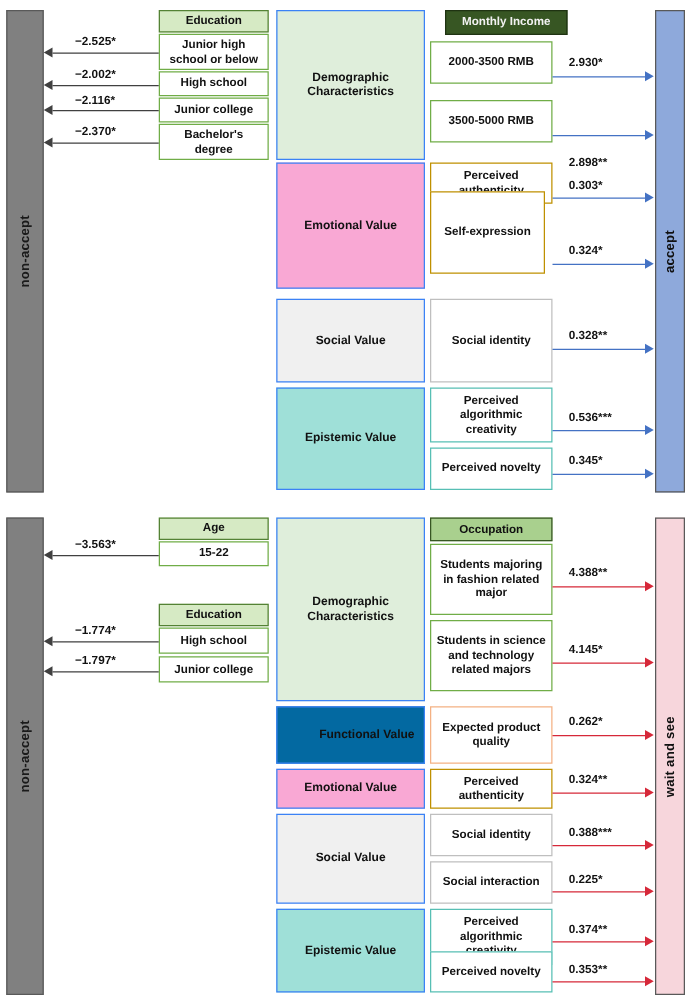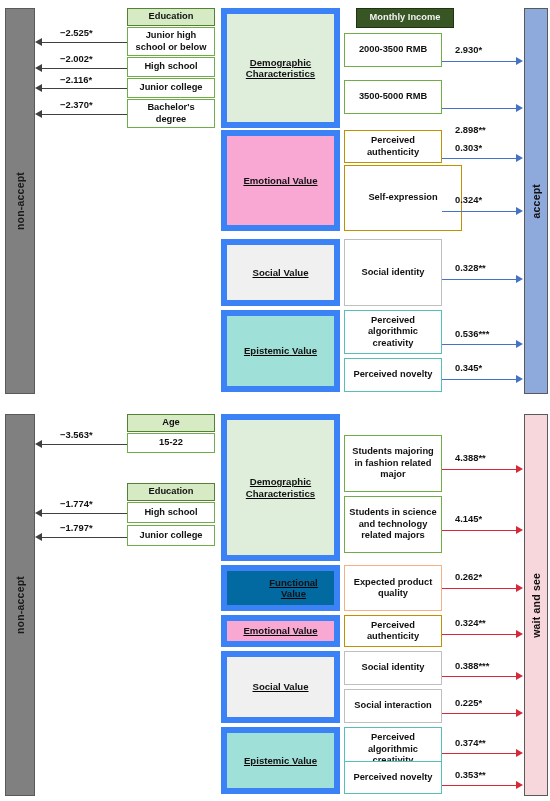--- a/index.html
+++ b/index.html
@@ -28,21 +28,21 @@
   .node .txt{font-size:9.3px;font-weight:bold;color:#111;line-height:11.5px;
         padding:0 3px;}
 
   
   .hdr-light{background:#d6eac4;border:1px solid #548235;}
   .hdr-mid{background:#a9d08e;border:1px solid #375623;}
   .hdr-dark{background:#375623;border:1px solid #1f3312;}
   .hdr-dark .txt{color:#f2f2f2;}
 
   
-  .cat{border:6px solid #3b82f6;text-decoration:underline;}
+  .cat{border:1px solid #3b82f6;}
   .cat .txt{font-size:9.6px;}
   .cat-demo{background:#dfeedb;}
   .cat-func{background:#0369a1;padding-left:26px;}
   .cat-emo{background:#f9a8d4;}
   .cat-soc{background:#f0f0f0;}
   .cat-epi{background:#9fe0d8;}
 
   
   .b-green{border:1px solid #70ad47;}
   .b-orange{border:1px solid #f4b183;}
@@ -122,21 +122,21 @@
   </div>
   <div class="node b-green" style="left:344px;top:33px;width:98px;height:34px;">
     <div class="txt">2000-3500 RMB</div>
   </div>
   <div class="node b-green" style="left:344px;top:80px;width:98px;height:34px;">
     <div class="txt">3500-5000 RMB</div>
   </div>
   <div class="node b-gold" style="left:344px;top:130px;width:98px;height:33px;">
     <div class="txt">Perceived authenticity</div>
   </div>
-  <div class="node b-gold" style="left:344px;top:165px;width:118px;height:66px;">
+  <div class="node b-gold" style="left:344px;top:153px;width:92px;height:66px;">
     <div class="txt">Self-expression</div>
   </div>
   <div class="node b-gray" style="left:344px;top:239px;width:98px;height:67px;">
     <div class="txt">Social identity</div>
   </div>
   <div class="node b-teal" style="left:344px;top:310px;width:98px;height:44px;">
     <div class="txt">Perceived algorithmic creativity</div>
   </div>
   <div class="node b-teal" style="left:344px;top:358px;width:98px;height:34px;">
     <div class="txt">Perceived novelty</div>
@@ -219,20 +219,23 @@
   <div class="node cat cat-emo" style="left:221px;top:208px;width:119px;height:32px;">
     <div class="txt">Emotional Value</div>
   </div>
   <div class="node cat cat-soc" style="left:221px;top:244px;width:119px;height:72px;">
     <div class="txt">Social Value</div>
   </div>
   <div class="node cat cat-epi" style="left:221px;top:320px;width:119px;height:67px;">
     <div class="txt">Epistemic Value</div>
   </div>
 
+  <div class="node hdr-mid" style="left:344px;top:7px;width:98px;height:19px;">
+    <div class="txt">Occupation</div>
+  </div>
   <div class="node b-green" style="left:344px;top:28px;width:98px;height:57px;">
     <div class="txt">Students majoring in fashion related major</div>
   </div>
   <div class="node b-green" style="left:344px;top:89px;width:98px;height:57px;">
     <div class="txt">Students in science and technology related majors</div>
   </div>
   <div class="node b-orange" style="left:344px;top:158px;width:98px;height:46px;">
     <div class="txt">Expected product quality</div>
   </div>
   <div class="node b-gold" style="left:344px;top:208px;width:98px;height:32px;">

